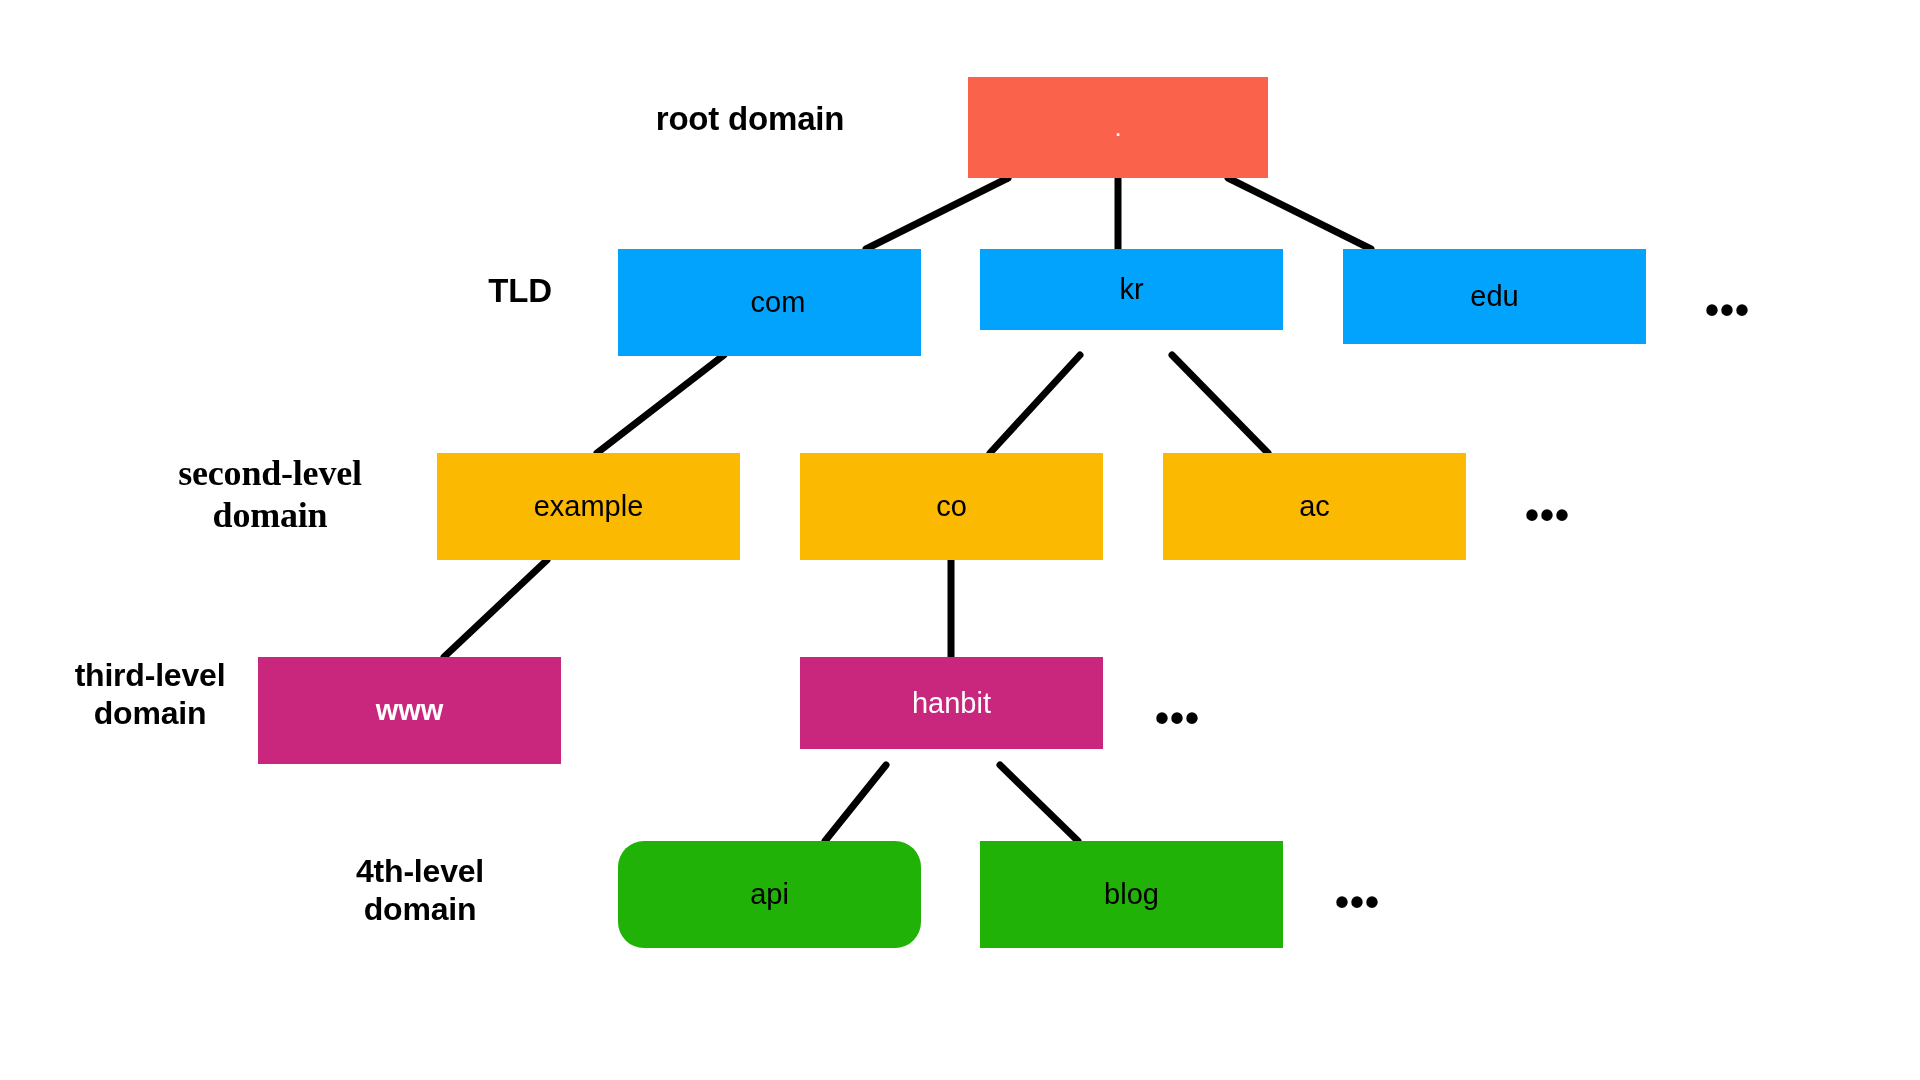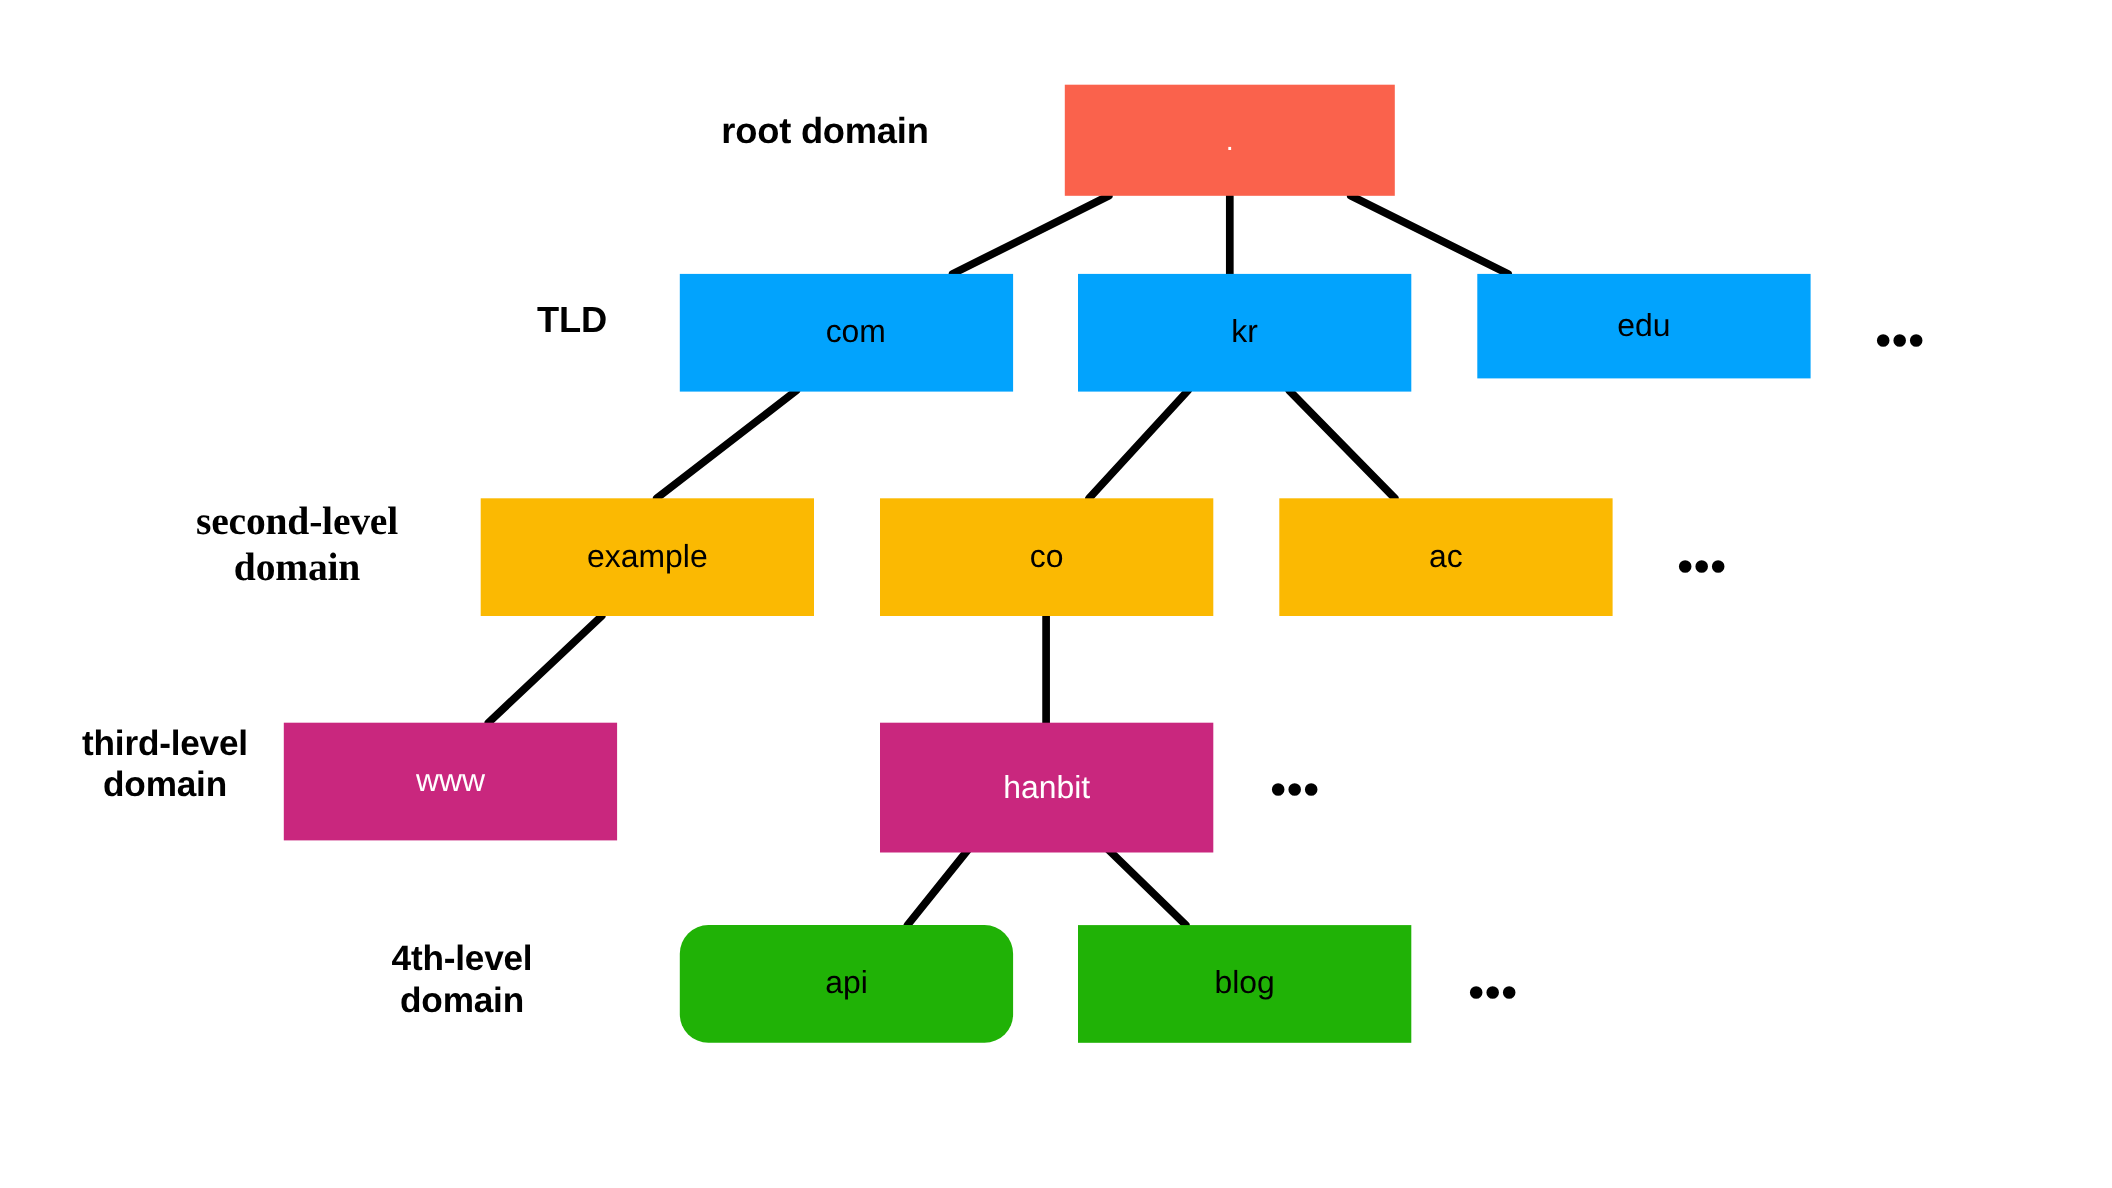--- a/index.html
+++ b/index.html
@@ -46,21 +46,21 @@
     font-size: 29px;
     font-weight: normal;
     box-sizing: border-box;
   }
   .node.root        { background: #fa624c; }
   .node.tld         { background: #02a3fd; }
   .node.second      { background: #fbb902; }
   .node.third       { background: #c9277e; color: #ffffff; }
   .node.fourth      { background: #20b206; }
   .node.root .label { color: #ffffff; font-size: 26px; line-height: 0.4; }
-  .node.third.bold .label { font-weight: normal; }
+  .node.third.bold .label { font-weight: bold; }
   .ellipsis {
     position: absolute;
     color: #000000;
     font-size: 40px;
     font-weight: bold;
     line-height: 1;
     letter-spacing: 1px;
   }
   #watermark {
     position: absolute;
@@ -116,21 +116,21 @@
   <div class="row-label" style="left:270px; top:853px; width:300px; font-size:32px;">4th-level
 domain</div>
 
   <div class="node root" style="left:968px; top:77px; width:300px; height:101px;">
     <span class="label">.</span>
   </div>
 
   <div class="node tld" style="left:618px; top:249px; width:303px; height:107px;padding-left:17px;">
     <span class="label">com</span>
   </div>
-  <div class="node tld" style="left:980px; top:249px; width:303px; height:107px;">
+  <div class="node tld" style="left:980px; top:249px; width:303px; height:81px;">
     <span class="label">kr</span>
   </div>
   <div class="node tld" style="left:1343px; top:249px; width:303px; height:95px;">
     <span class="label">edu</span>
   </div>
   <div class="ellipsis" style="left:1705px; top:290px;">•••</div>
 
   <div class="node second" style="left:437px; top:453px; width:303px; height:107px;">
     <span class="label">example</span>
   </div>
@@ -139,21 +139,21 @@
   </div>
   <div class="node second" style="left:1163px; top:453px; width:303px; height:107px;">
     <span class="label">ac</span>
   </div>
   <div class="ellipsis" style="left:1525px; top:495px;">•••</div>
 
 
   <div class="node third bold" style="left:258px; top:657px; width:303px; height:107px;">
     <span class="label">www</span>
   </div>
-  <div class="node third" style="left:800px; top:657px; width:303px; height:118px;">
+  <div class="node third" style="left:800px; top:657px; width:303px; height:92px;">
     <span class="label">hanbit</span>
   </div>
   <div class="ellipsis" style="left:1155px; top:698px;">•••</div>
 
   <div class="node fourth" style="left:618px; top:841px; width:303px; height:107px;border-radius:26px;">
     <span class="label">api</span>
   </div>
   <div class="node fourth" style="left:980px; top:841px; width:303px; height:107px;">
     <span class="label">blog</span>
   </div>

